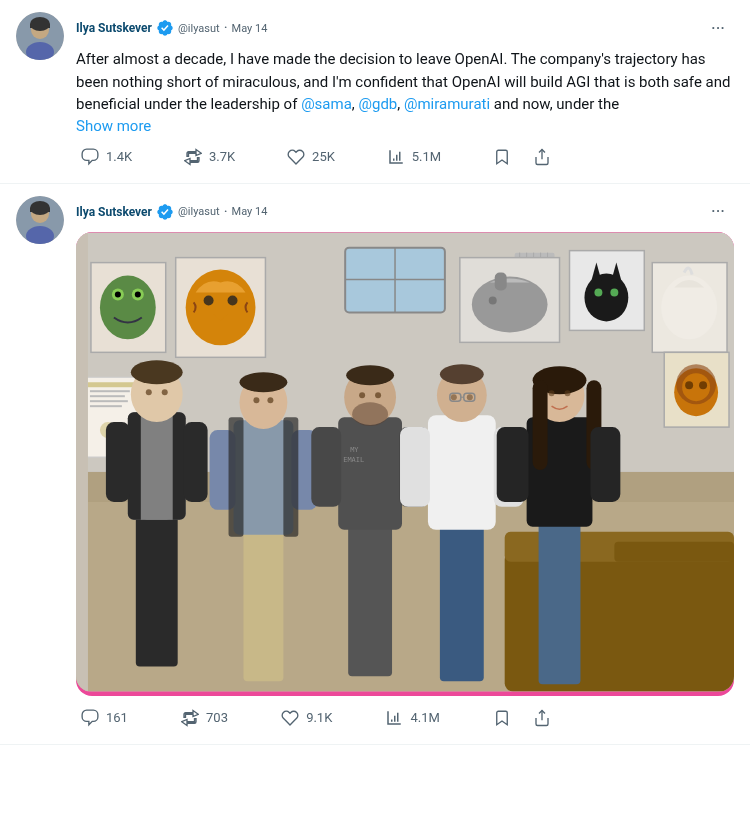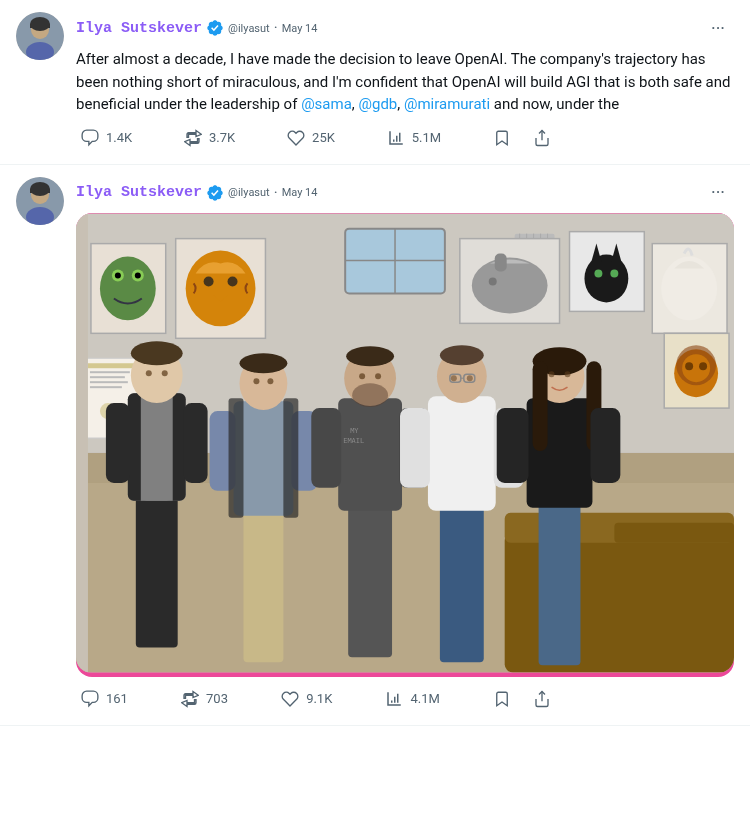--- a/index.html
+++ b/index.html
@@ -41,23 +41,22 @@
 
     .tweet-header-left {
       display: flex;
       align-items: center;
       gap: 4px;
       flex-wrap: wrap;
     }
 
     .display-name {
       font-weight: 700;
-      font-size: 15px;
-      color: #8b5cf6;
-      font-family: Liberation Mono, monospace;
+      font-size: 12px;
+      color: #0c4a6e;
     }
 
     .verified-icon {
       width: 18px;
       height: 18px;
       display: inline-flex;
       align-items: center;
       justify-content: center;
     }
 
@@ -197,20 +196,21 @@
         <span class="tweet-date">May 14</span>
       </div>
       <div class="more-options">
         <span>···</span>
       </div>
     </div>
 
     <div class="tweet-text">
       <span>After almost a decade, I have made the decision to leave OpenAI.  The company's trajectory has been nothing short of miraculous, and I'm confident that OpenAI will build AGI that is both safe and beneficial under the leadership of </span><span class="mention">@sama</span>, <span class="mention">@gdb</span>, <span class="mention">@miramurati</span><span> and now, under the</span>
     </div>
+    <span class="show-more">Show more</span>
 
     <div class="tweet-actions">
       <div class="action-group">
         <div class="action-icon">
           <svg width="18" height="18" viewBox="0 0 24 24" fill="none" stroke="#536471" stroke-width="1.8">
             <path d="M1.5 7.5A6 6 0 0 1 7.5 1.5h9A6 6 0 0 1 22.5 7.5v3a6 6 0 0 1-6 6h-1.5l-4.5 4.5v-4.5H7.5a6 6 0 0 1-6-6v-3z"></path>
           </svg>
         </div>
         <span class="action-count">1.4K</span>
       </div>

